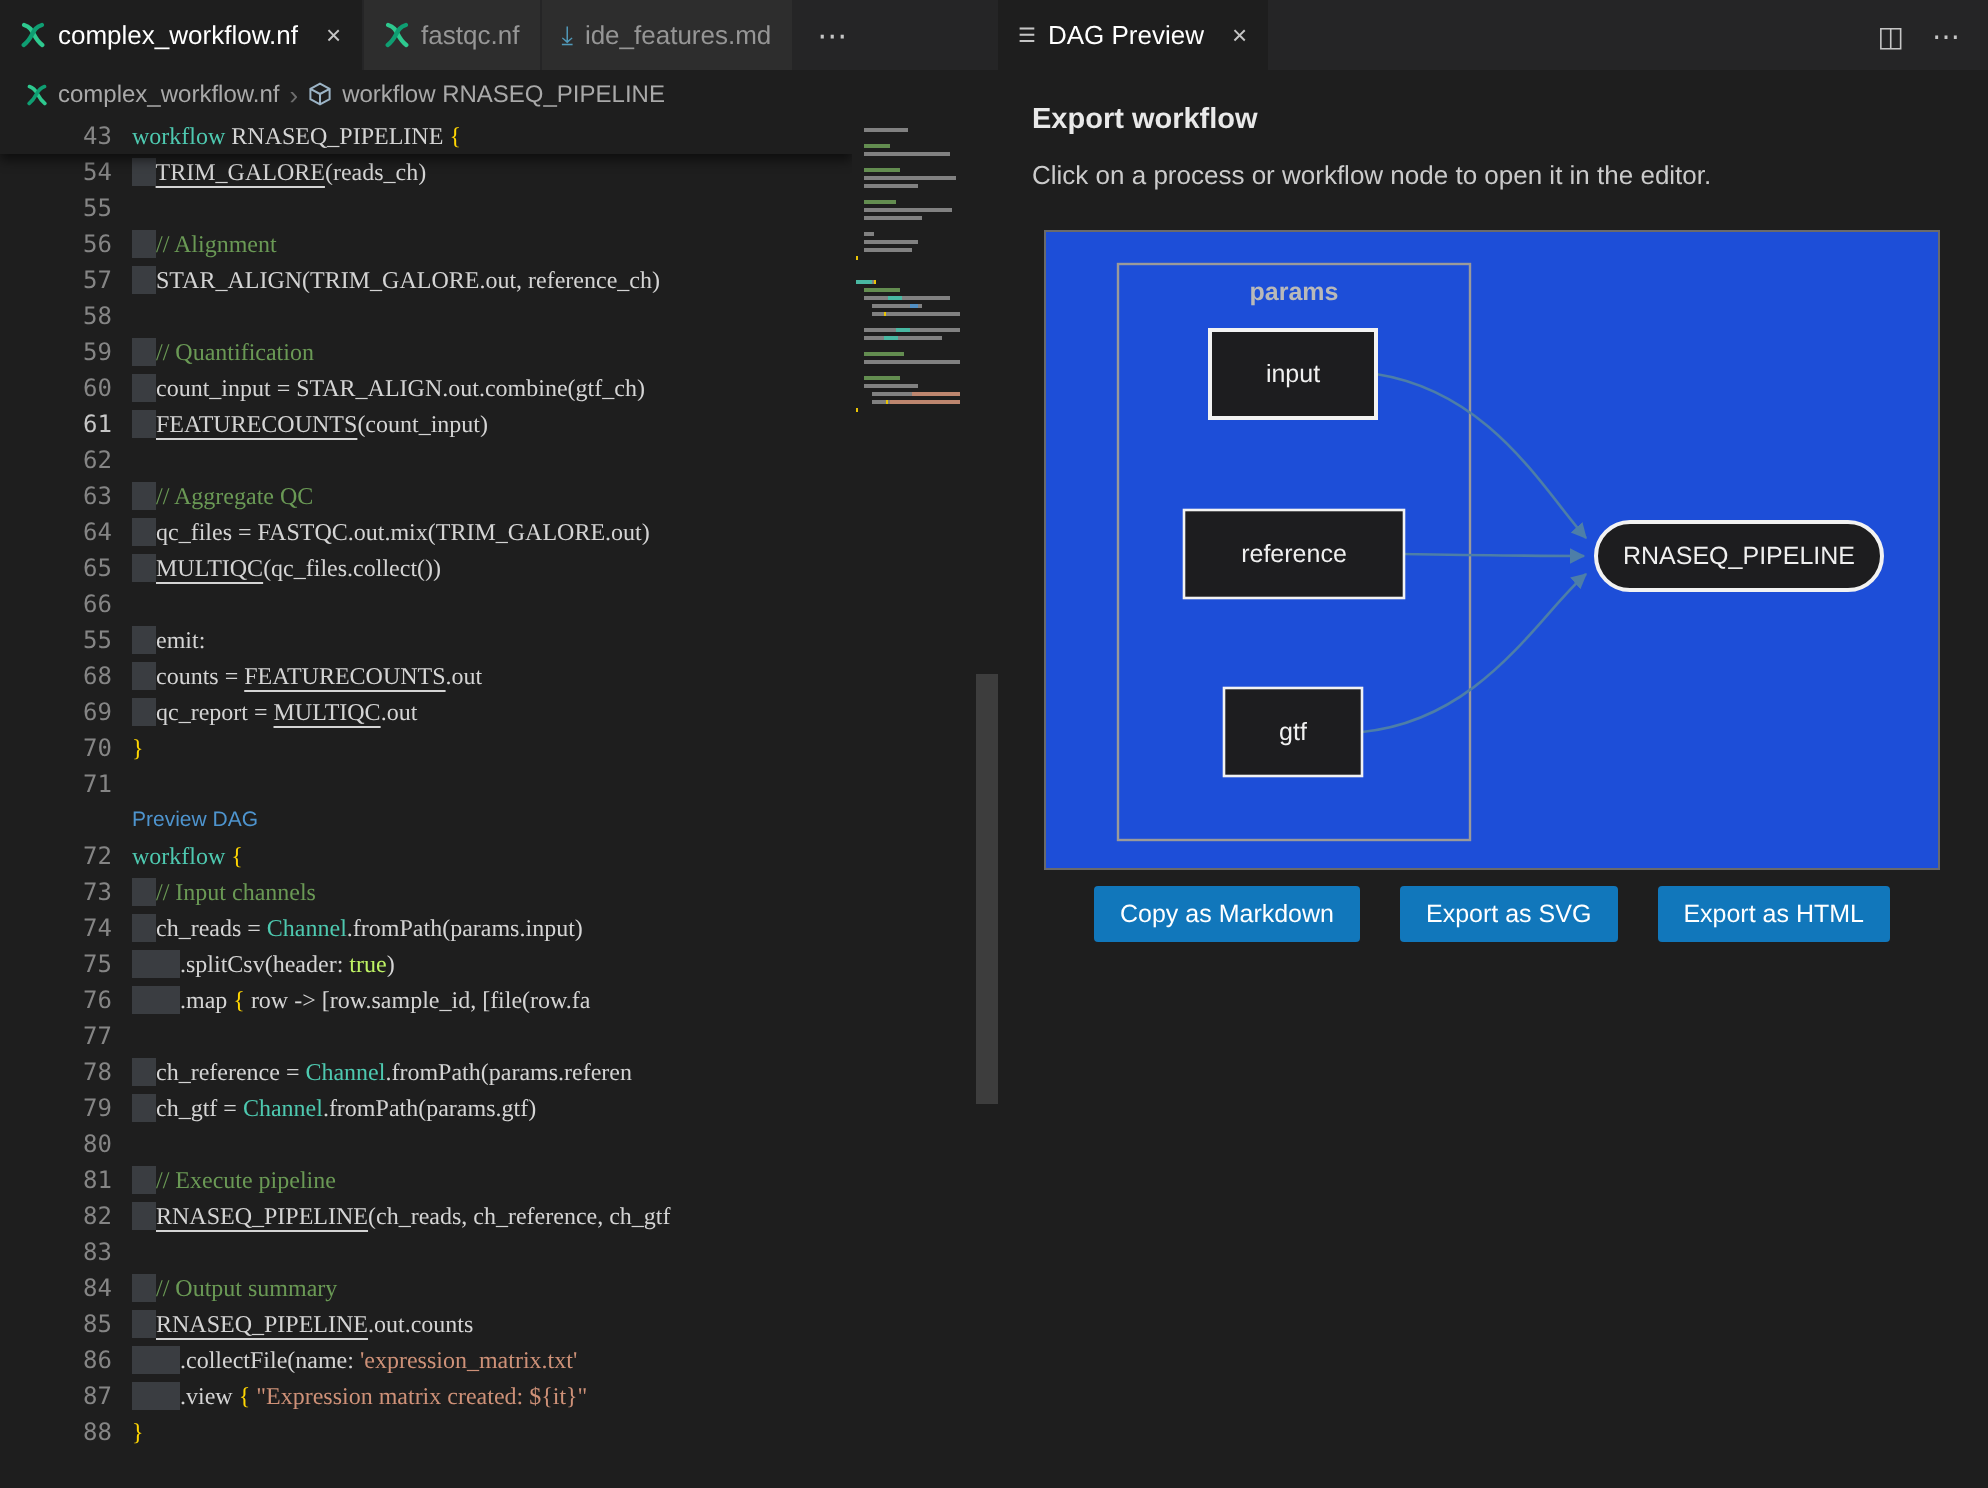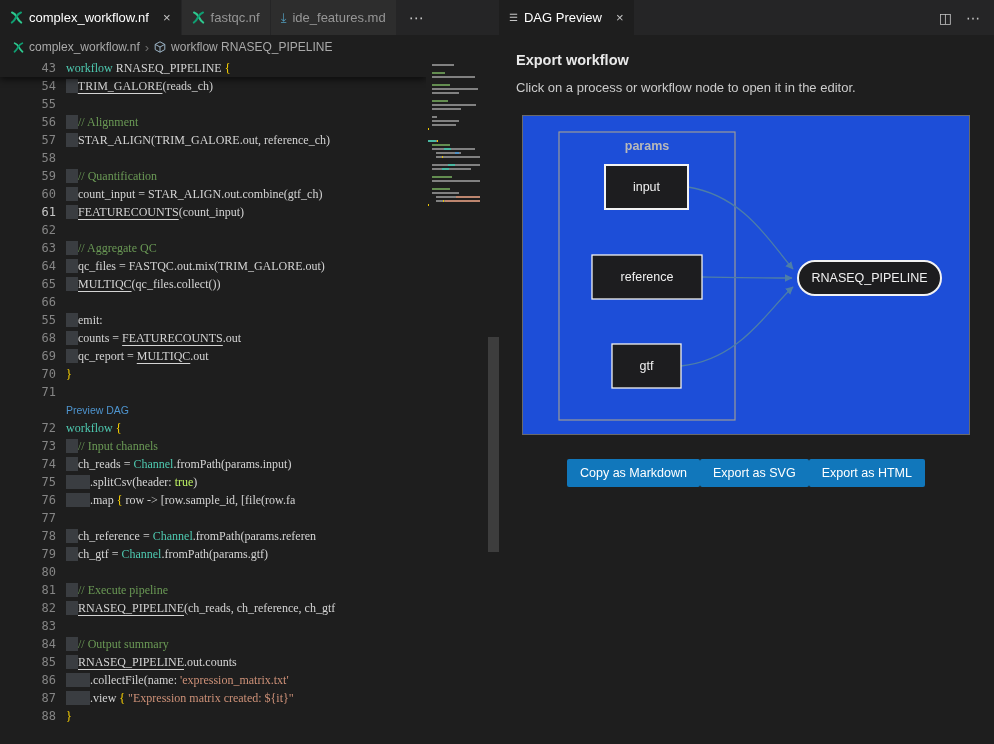--- a/index.html
+++ b/index.html
@@ -61,21 +61,21 @@
   .panel-subtitle { margin: 12px 0 20px; font-size: 13px; color: #cbcbcb; }
 
   .dag-box { width: 448px; height: 320px; margin-left: 6px; background: #1d4ed8; border: 1px solid #6a6a6a; }
   .params-box { fill: none; stroke: #9a9a9a; stroke-width: 1.2; }
   .params-label { fill: #b9b9b9; font: 600 12.5px "Liberation Sans", sans-serif; text-anchor: middle; }
   .node { fill: #1d1d1f; stroke: #f2f2f2; stroke-width: 1.3; }
   .node.strong { stroke-width: 2; }
   .node-label { fill: #f0f0f0; font: 12.5px "Liberation Sans", sans-serif; text-anchor: middle; }
   .edge { fill: none; stroke: #4d7ea8; stroke-width: 1.3; }
 
-  .btn-row { width: 448px; margin-left: 6px; margin-top: 24px; display: flex; justify-content: center; }
+  .btn-row { width: 448px; margin-left: 6px; margin-top: 8px; display: flex; gap: 20px; justify-content: center; }
   .btn { background: #1177bb; border: none; color: #ffffff; font: 12.5px "Liberation Sans", sans-serif;
          padding: 7px 13px; border-radius: 2px; cursor: pointer; white-space: nowrap; }
 </style>
 </head>
 <body>
 
 <div class="app">
 
   <div class="editor-group">
 

